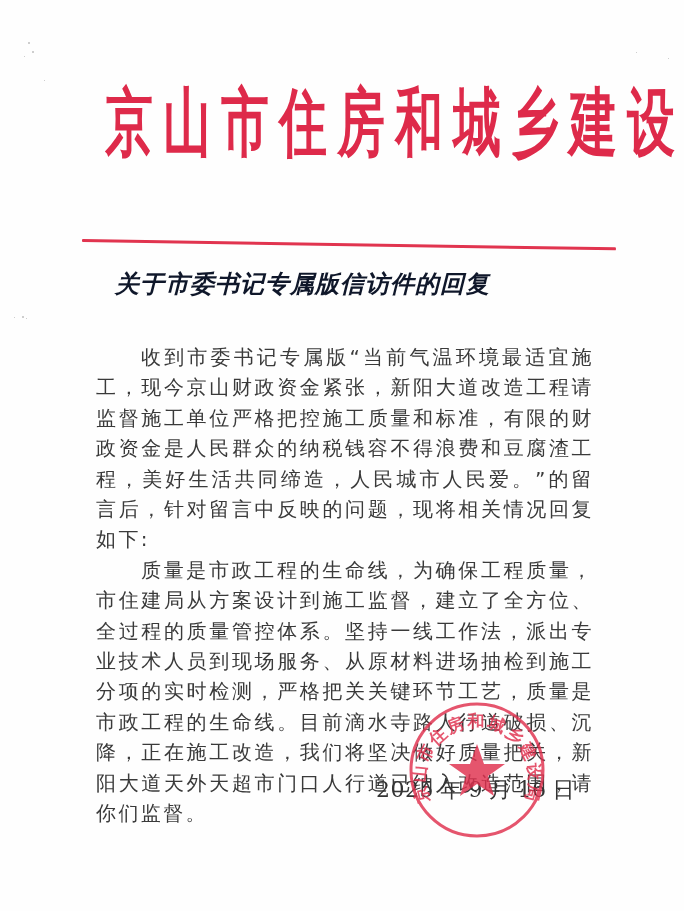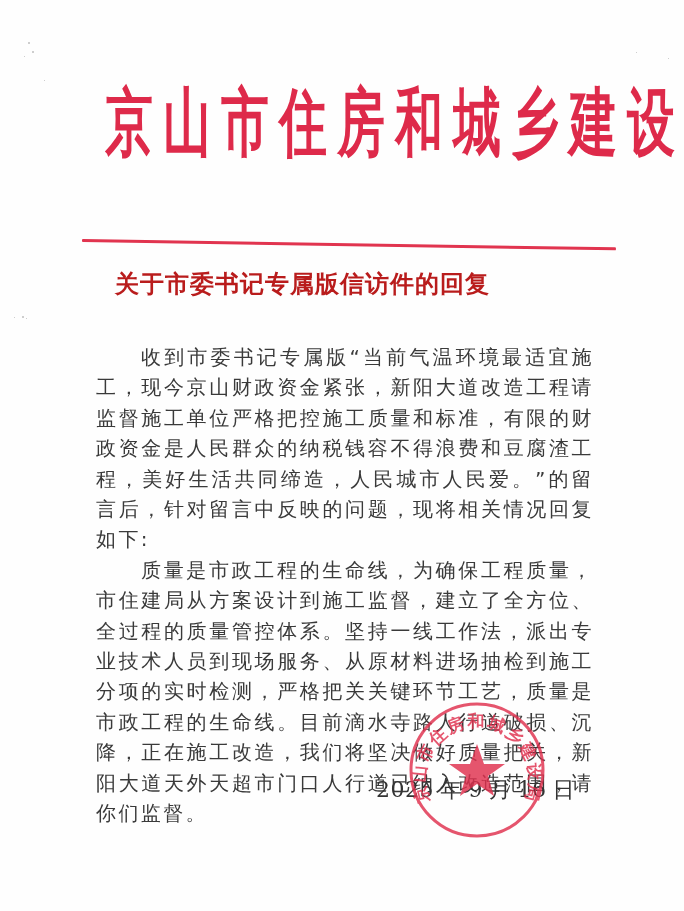--- a/index.html
+++ b/index.html
@@ -60,22 +60,23 @@
     }
     .doc-title {
       position: absolute;
       left: 0;
       width: 605px;
       top: 268px;
       text-align: center;
       font-family: "DejaVu Serif", "Liberation Serif", serif;
       font-size: 24px;
       font-weight: bold;
-      color: #b91c1c;
+      color: #0f172a;
       letter-spacing: 1px;
+      font-style: italic;
     }
     .body-text {
       position: absolute;
       left: 96px;
       top: 342px;
       width: 498px;
       font-family: "DejaVu Sans", "Liberation Sans", sans-serif;
       font-size: 20px;
       line-height: 30.4px;
       color: #3a3a3a;

